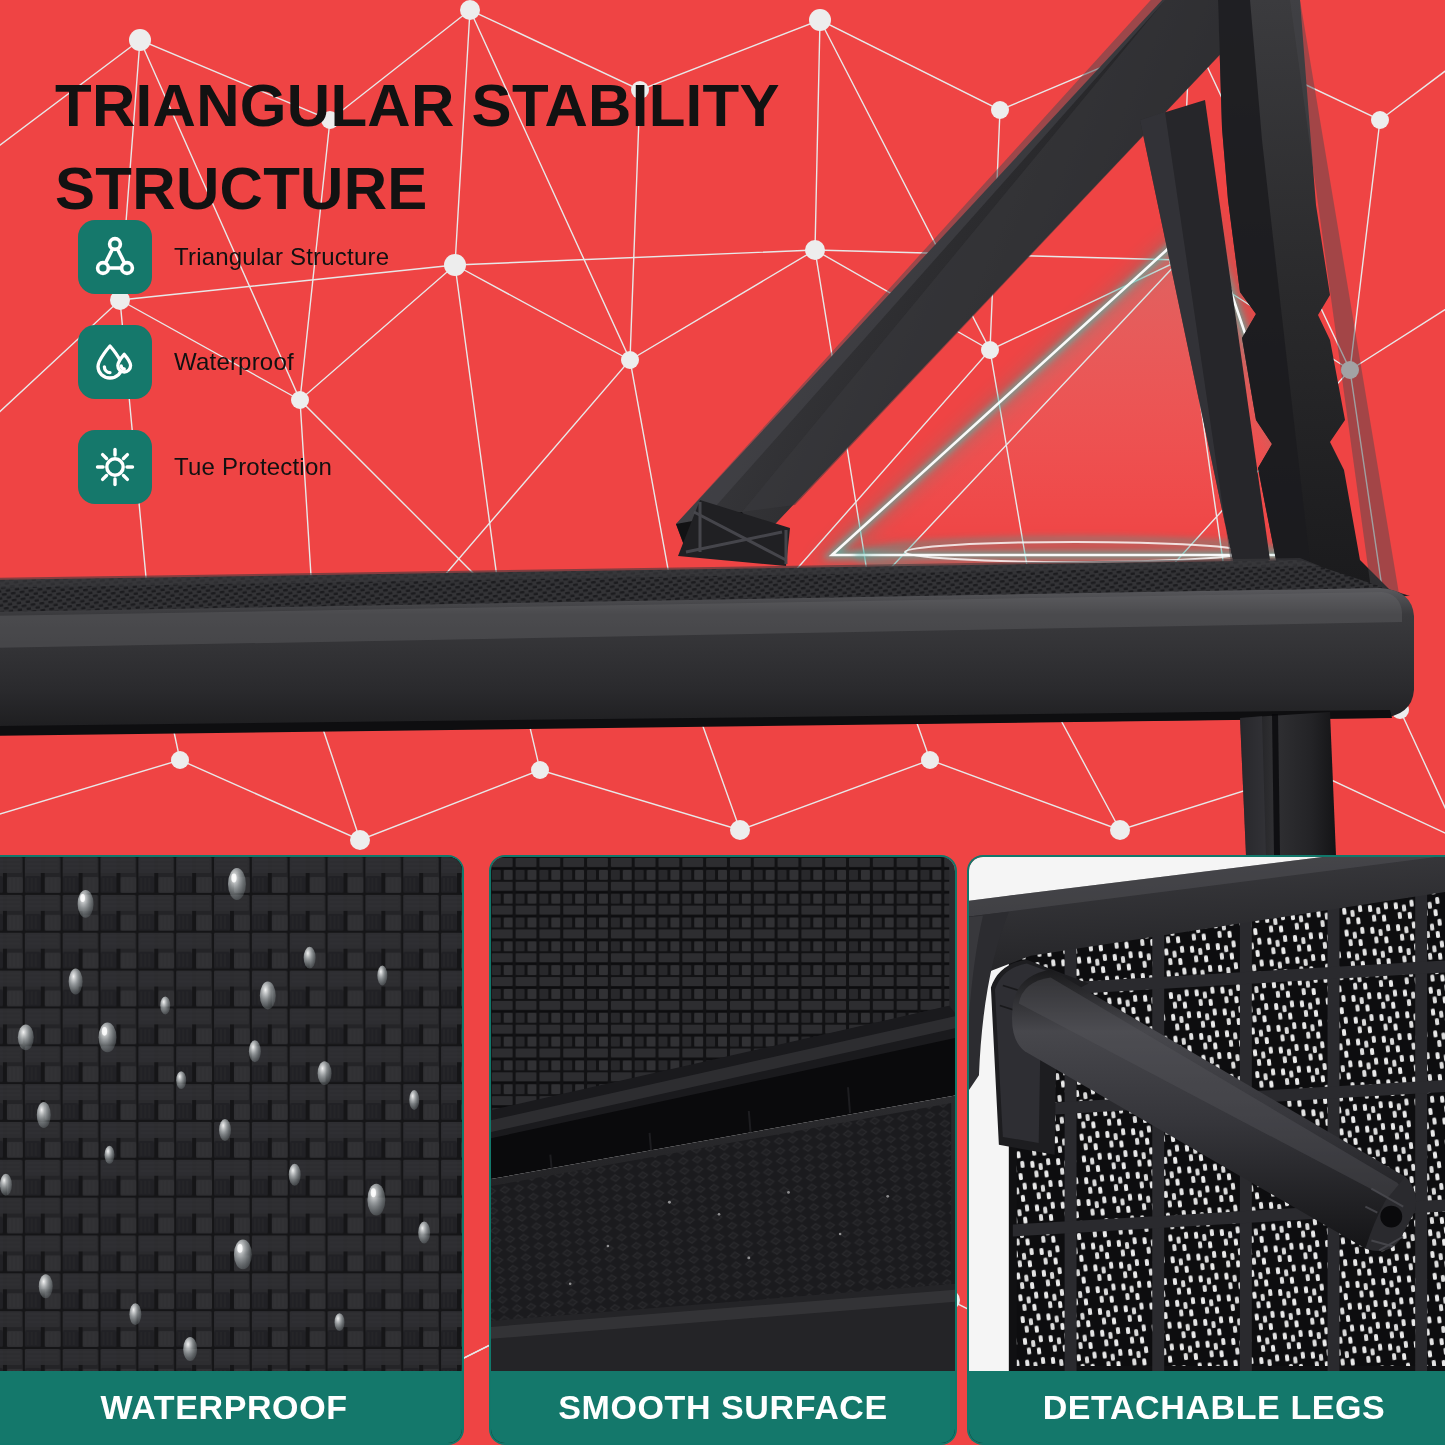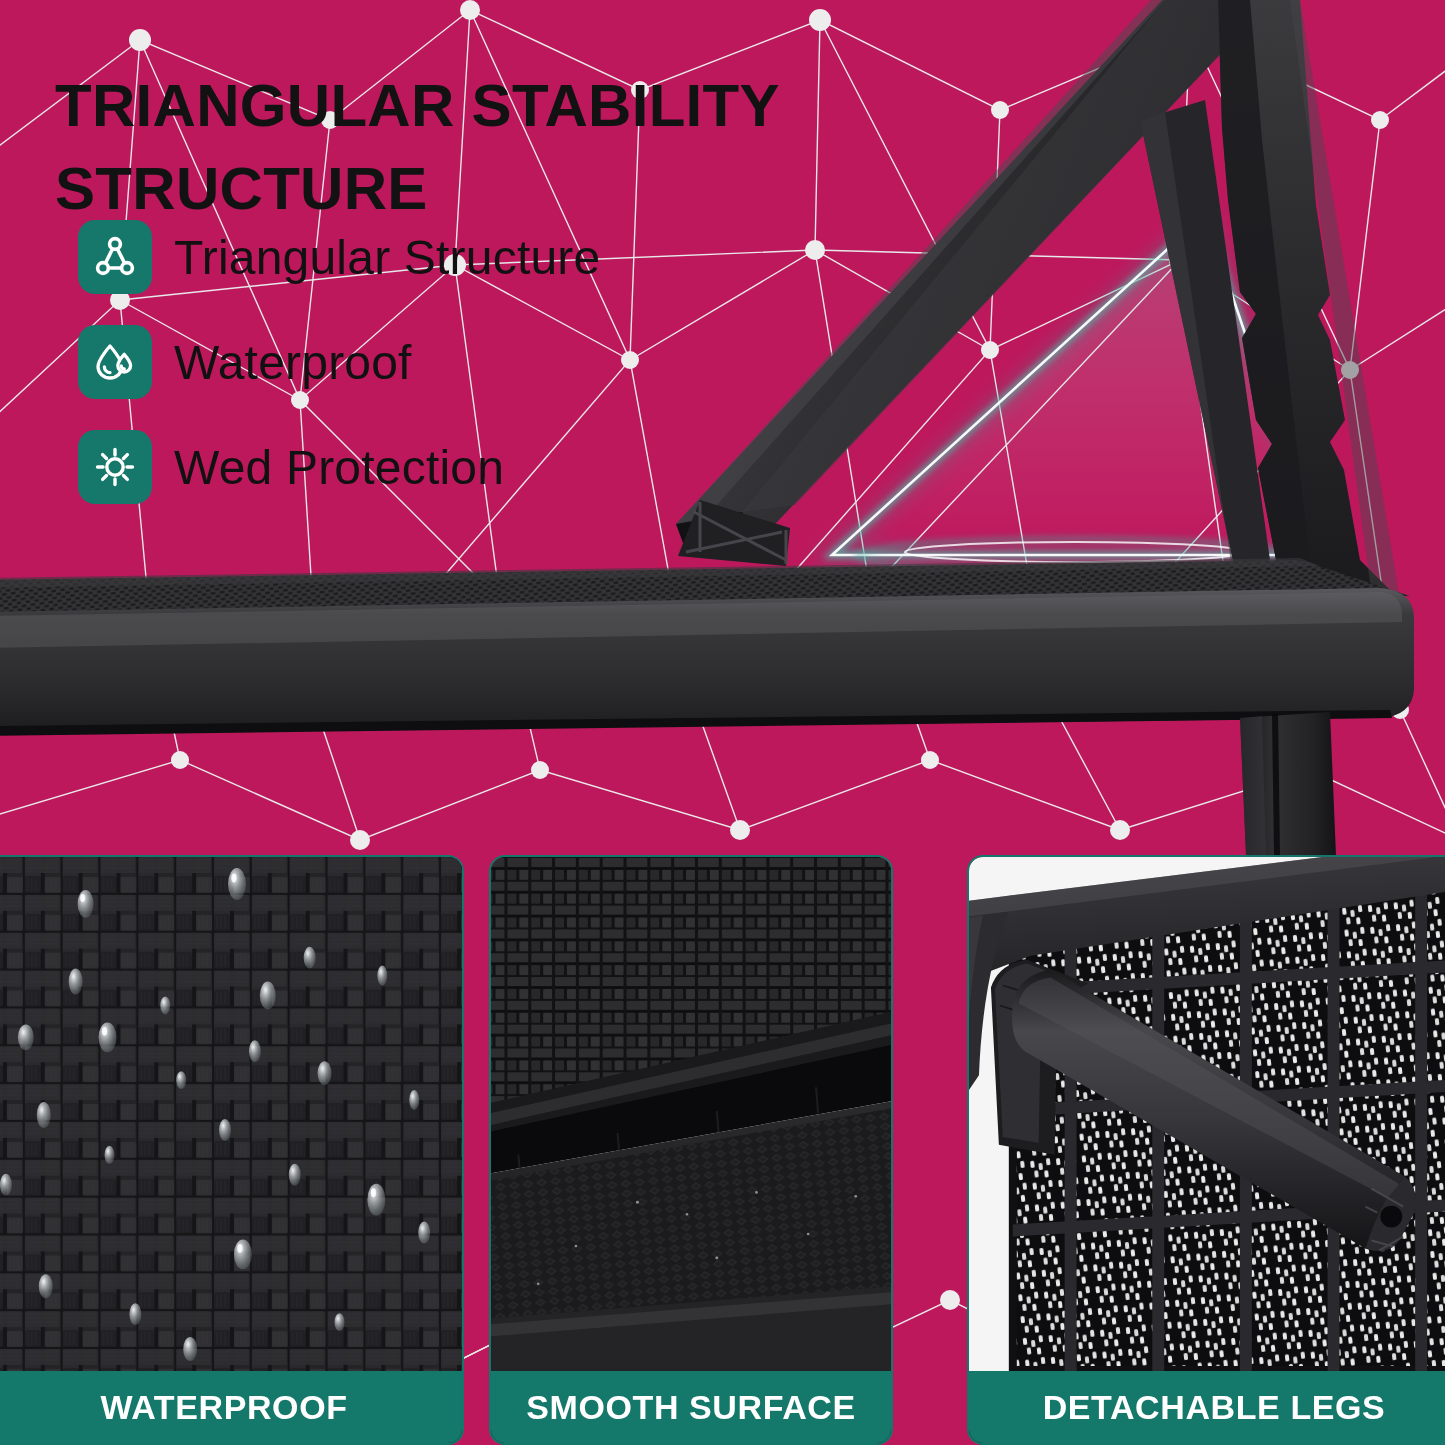--- a/index.html
+++ b/index.html
@@ -2,21 +2,21 @@
 <html><head>
 <meta charset="utf-8">
 <style>
   html,body{margin:0;padding:0;}
   body{
     width:1445px;height:1445px;overflow:hidden;
     font-family:"Liberation Sans", sans-serif;
     background:#ffffff;
     position:relative;
   }
-  .stage{position:absolute;inset:0;width:1445px;height:1445px;overflow:hidden;background:#be185d;}
+  .stage{position:absolute;inset:0;width:1445px;height:1445px;overflow:hidden;background:#ef4444;}
 
   
   .net-bg{position:absolute;inset:0;width:100%;height:100%;pointer-events:none;}
 
   
   .hero{position:absolute;left:0;top:0;width:1445px;height:855px;overflow:hidden;}
   .hero-svg{position:absolute;left:0;top:0;width:1445px;height:855px;}
 
   
   .title{
@@ -30,36 +30,36 @@
   .features{position:absolute;left:78px;top:218px;}
   .feat-row{display:flex;align-items:center;height:78px;margin-bottom:27px;}
   .feat-icon{
     width:74px;height:74px;border-radius:17px;
     background:#15786B;
     display:flex;align-items:center;justify-content:center;
     flex:0 0 74px;
   }
   .feat-icon svg{display:block;}
   .feat-label{
-    margin-left:22px;font-size:48px;color:#111111;font-weight:400;
+    margin-left:22px;font-size:24px;color:#111111;font-weight:400;
     white-space:nowrap;letter-spacing:0.2px;
   }
 
   
   .panels{position:absolute;left:0;top:855px;width:1445px;height:590px;}
   .panel{
     position:absolute;top:0;height:590px;
     border:2px solid #11786B;
     border-radius:16px;
     overflow:hidden;
     background:#0d0d0d;
     box-sizing:border-box;
   }
   .panel.p1{left:-14px;width:478px;border-left:none;border-bottom-left-radius:16px;}
-  .panel.p2{left:489px;width:404px;}
+  .panel.p2{left:489px;width:468px;}
   .panel.p3{left:967px;width:492px;border-right:none;}
   .panel-media{position:absolute;left:0;top:0;right:0;bottom:72px;overflow:hidden;background:#111;}
   .panel-media svg{display:block;width:100%;height:100%;}
   .panel-caption{
     position:absolute;left:0;right:0;bottom:0;height:72px;
     background:#14786B;
     display:flex;align-items:center;justify-content:center;
     color:#ffffff;font-size:34px;font-weight:700;letter-spacing:0.6px;
     text-transform:uppercase;
   }
@@ -280,21 +280,21 @@
           <path d="M24 6.5 V12"></path>
             <path d="M24 36 V41.5"></path>
           <path d="M6.5 24 H12"></path>
             <path d="M36 24 H41.5"></path>
           <path d="M11.6 11.6 L15.5 15.5"></path>
             <path d="M32.5 32.5 L36.4 36.4"></path>
           <path d="M36.4 11.6 L32.5 15.5"></path>
             <path d="M15.5 32.5 L11.6 36.4"></path>
         </svg>
       </span>
-      <span class="feat-label">Wed Protection</span>
+      <span class="feat-label">Tue Protection</span>
     </div>
 
   </div>
 
   <div class="panels">
 
     <div class="panel p1">
       <div class="panel-media">
         <svg viewBox="0 0 478 518" preserveAspectRatio="xMidYMid slice">
           <defs>

